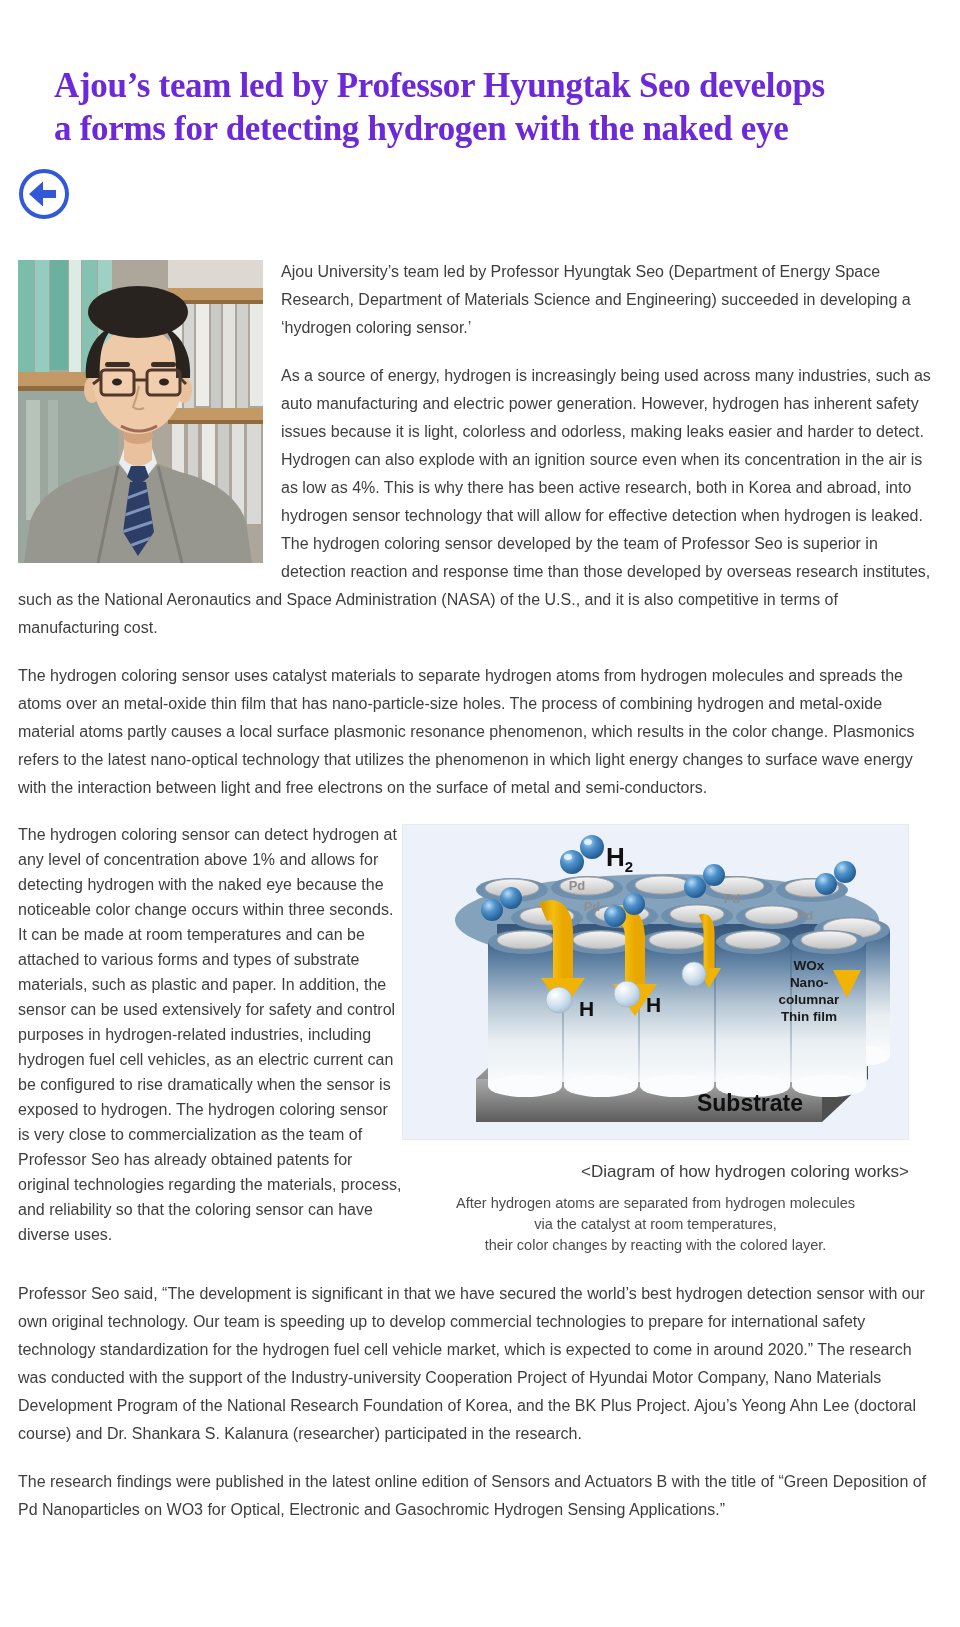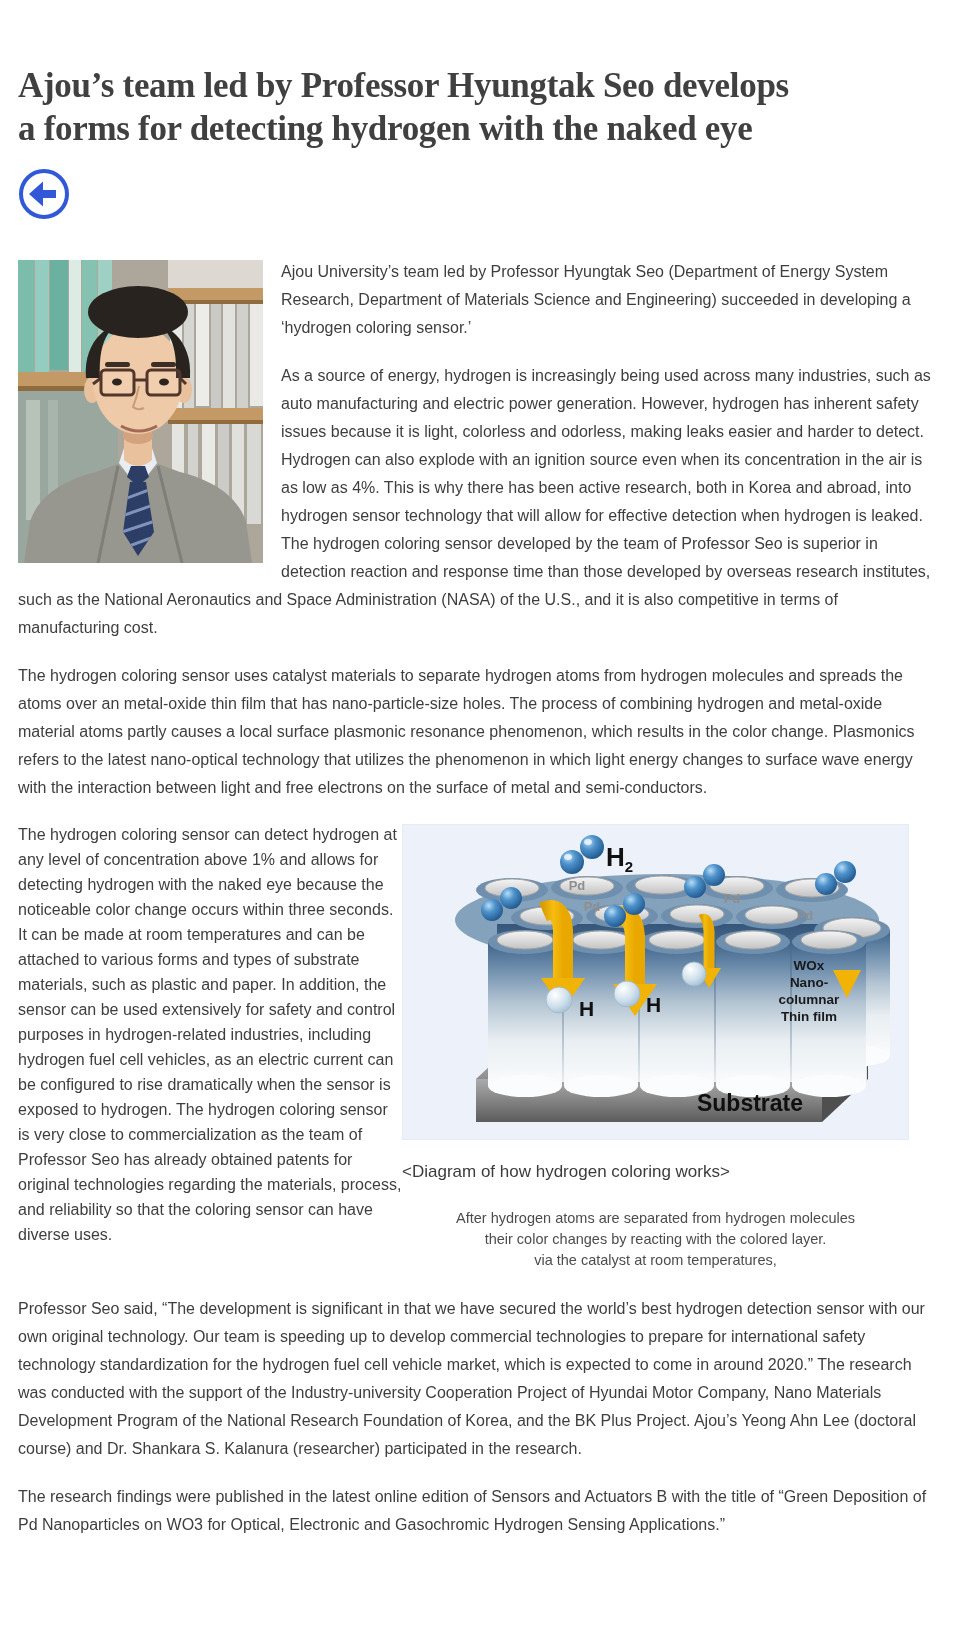--- a/index.html
+++ b/index.html
@@ -1,36 +1,36 @@
 <!DOCTYPE html>
 <html lang="en"><head>
 <meta charset="utf-8">
 <style>
   * { box-sizing: border-box; margin: 0; padding: 0; }
   html,body { background:#ffffff; }
   body { width:960px; font-family:"Liberation Sans","DejaVu Sans",sans-serif; color:#3e3e3e; }
   .page { width:960px; height:1627px; overflow:hidden; padding:64px 18px 0 18px; background:#fff; }
 
   .page-title { font-family:"Liberation Serif","DejaVu Serif",serif; font-weight:700;
-    font-size:35px; line-height:43px; color:#404040; letter-spacing:-0.3px; }
+    font-size:35px; line-height:43px; color:#6d28d9; letter-spacing:-0.3px;margin-left:36px; }
 
   .back-btn { display:block; width:52px; height:52px; margin-top:18px; border:none; background:none; padding:0; cursor:pointer; }
   .back-btn svg { display:block; }
 
   .article { margin-top:38px; font-size:16px; line-height:28px; color:#3e3e3e; }
   .article p { margin-bottom:20px; }
   .portrait { float:left; width:245px; height:303px; margin:2px 18px 8px 0; }
   .portrait svg { display:block; width:245px; height:303px; }
 
   .columns-section { overflow:hidden; margin-top:6px; }
   .diagram-figure { float:right; width:540px; margin:2px 0 0 0; }
   .diagram-panel { width:507px; height:316px; background:#edf1f9; }
   .diagram-panel svg { display:block; }
-  .fig-caption { width:507px; margin-top:18px; text-align:left; font-size:17px; color:#3c3c3c; }
-  .fig-subcaption { width:507px; margin-top:22px; text-align:center; font-size:14.5px; line-height:21px; color:#4c4c4c; }
+  .fig-caption { width:507px; margin-top:18px; text-align:right; font-size:17px; color:#3c3c3c; }
+  .fig-subcaption { width:507px; margin-top:7px; text-align:center; font-size:14.5px; line-height:21px; color:#4c4c4c; }
   .col-text { font-size:16px; line-height:25px; margin-bottom:0 !important; }
 
   .after-section { clear:both; padding-top:24px; }
   .article p.last-par { margin-bottom:10px; }
 </style>
 </head>
 <body>
 
 <div class="page">
 
@@ -124,21 +124,21 @@
             <line x1="162" y1="118" x2="168" y2="124"></line>
           </g>
           <ellipse cx="99" cy="122" rx="5" ry="3.5" fill="#2d241f"></ellipse>
           <ellipse cx="146" cy="122" rx="5" ry="3.5" fill="#2d241f"></ellipse>
           <path d="M121,126 C119,136 117,142 115,147 Q120,151 126,148" stroke="#c79c78" stroke-width="2" fill="none"></path>
           <path d="M103,166 Q121,176 139,166" stroke="#a06a56" stroke-width="3" fill="none"></path>
         </g>
       </svg>
     </div>
 
-    <p>Ajou University’s team led by Professor Hyungtak Seo (Department of Energy System Research, Department of Materials Science and Engineering) succeeded in developing a ‘hydrogen coloring sensor.’</p>
+    <p>Ajou University’s team led by Professor Hyungtak Seo (Department of Energy Space Research, Department of Materials Science and Engineering) succeeded in developing a ‘hydrogen coloring sensor.’</p>
     <p>As a source of energy, hydrogen is increasingly being used across many industries, such as auto manufacturing and electric power generation. However, hydrogen has inherent safety issues because it is light, colorless and odorless, making leaks easier and harder to detect. Hydrogen can also explode with an ignition source even when its concentration in the air is as low as 4%. This is why there has been active research, both in Korea and abroad, into hydrogen sensor technology that will allow for effective detection when hydrogen is leaked. The hydrogen coloring sensor developed by the team of Professor Seo is superior in detection reaction and response time than those developed by overseas research institutes, such as the National Aeronautics and Space Administration (NASA) of the U.S., and it is also competitive in terms of manufacturing cost.</p>
     <p>The hydrogen coloring sensor uses catalyst materials to separate hydrogen atoms from hydrogen molecules and spreads the atoms over an metal-oxide thin film that has nano-particle-size holes. The process of combining hydrogen and metal-oxide material atoms partly causes a local surface plasmonic resonance phenomenon, which results in the color change. Plasmonics refers to the latest nano-optical technology that utilizes the phenomenon in which light energy changes to surface wave energy with the interaction between light and free electrons on the surface of metal and semi-conductors.</p>
 
     <div class="columns-section">
       <figure class="diagram-figure">
         <div class="diagram-panel">
           <svg viewBox="0 0 507 316" width="507" height="316">
             <defs>
               <linearGradient id="colGrad" x1="0" y1="0" x2="0" y2="1">
                 <stop offset="0" stop-color="#3f638a"></stop>
@@ -345,22 +345,22 @@
               <text x="407" y="197">Thin film</text>
             </g>
 
             <text x="348" y="287" font-family="Liberation Sans, sans-serif" font-size="23" font-weight="bold" fill="#0f0f0f" text-anchor="middle">Substrate</text>
           </svg>
         </div>
         <figcaption>
           <div class="fig-caption">&lt;Diagram of how hydrogen coloring works&gt;</div>
           <div class="fig-subcaption">
             <div>After hydrogen atoms are separated from hydrogen molecules</div>
+            <div>via the catalyst at room temperatures,</div>
             <div>their color changes by reacting with the colored layer.</div>
-            <div>via the catalyst at room temperatures,</div>
           </div>
         </figcaption>
       </figure>
       <p class="col-text">The hydrogen coloring sensor can detect hydrogen at any level of concentration above 1% and allows for detecting hydrogen with the naked eye because the noticeable color change occurs within three seconds. It can be made at room temperatures and can be attached to various forms and types of substrate materials, such as plastic and paper. In addition, the sensor can be used extensively for safety and control purposes in hydrogen-related industries, including hydrogen fuel cell vehicles, as an electric current can be configured to rise dramatically when the sensor is exposed to hydrogen. The hydrogen coloring sensor is very close to commercialization as the team of Professor Seo has already obtained patents for original technologies regarding the materials, process, and reliability so that the coloring sensor can have diverse uses.</p>
     </div>
 
     <p class="after-section">Professor Seo said, “The development is significant in that we have secured the world’s best hydrogen detection sensor with our own original technology. Our team is speeding up to develop commercial technologies to prepare for international safety technology standardization for the hydrogen fuel cell vehicle market, which is expected to come in around 2020.” The research was conducted with the support of the Industry-university Cooperation Project of Hyundai Motor Company, Nano Materials Development Program of the National Research Foundation of Korea, and the BK Plus Project. Ajou’s Yeong Ahn Lee (doctoral course) and Dr. Shankara S. Kalanura (researcher) participated in the research.</p>
     <p class="last-par">The research findings were published in the latest online edition of Sensors and Actuators B with the title of “Green Deposition of Pd Nanoparticles on WO3 for Optical, Electronic and Gasochromic Hydrogen Sensing Applications.”</p>
 
   </div>

